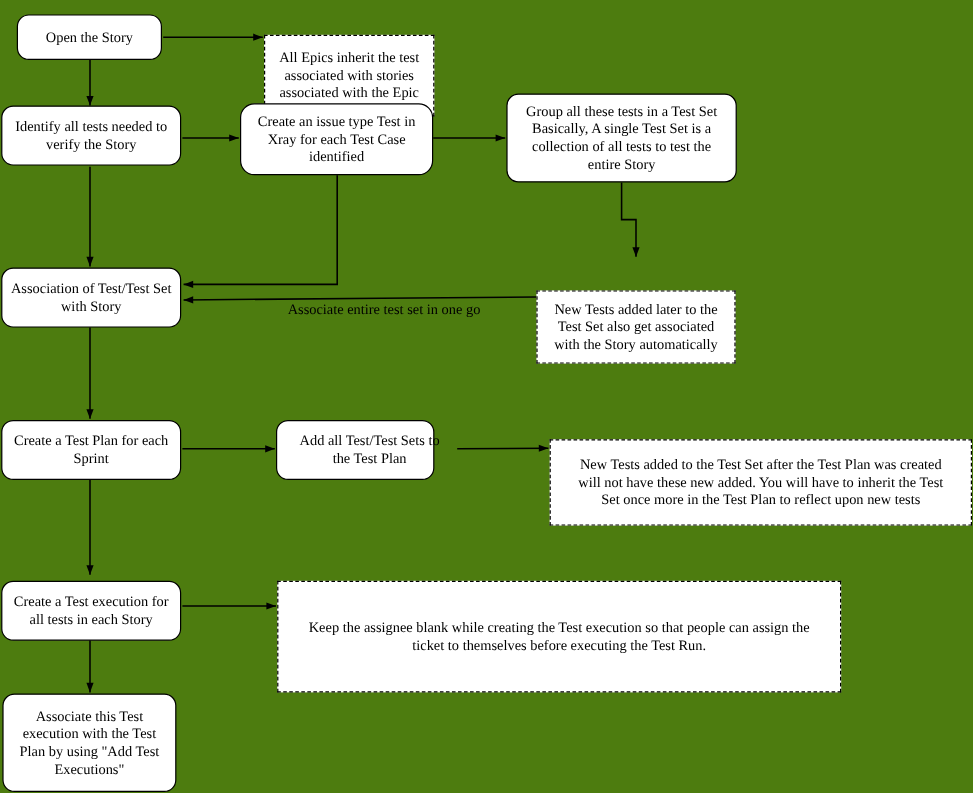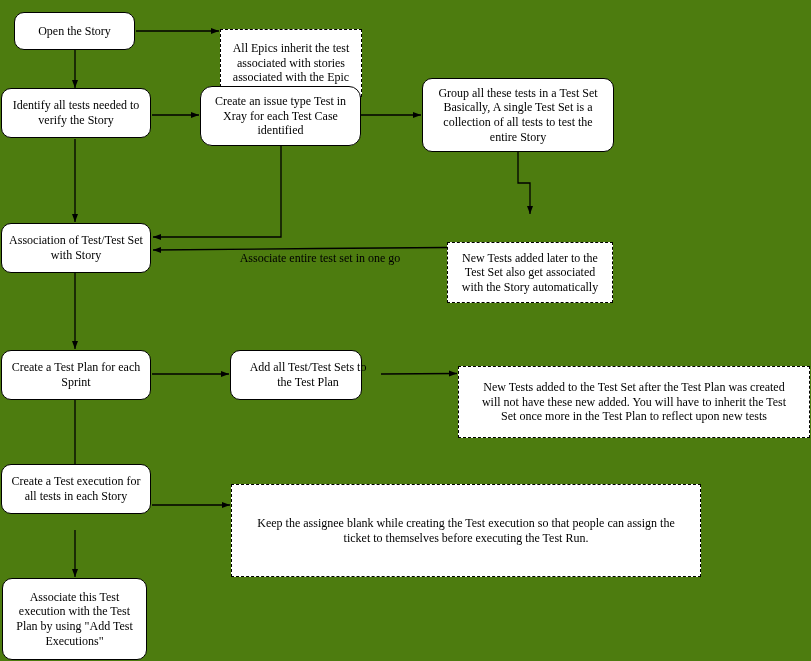--- a/index.html
+++ b/index.html
@@ -103,21 +103,21 @@
   <div class="node rounded" style="left:1px; top:350px; width:150px; height:50px;">Create a Test Plan for each
 Sprint</div>
 
   <div class="node rounded" style="left:230px; top:350px; width:132px; height:50px;padding-left:24px;">Add all Test/Test Sets to
 the Test Plan</div>
 
   <div class="node note" style="left:458px; top:339px; width:352px; height:72px;">New Tests added to the Test Set after the Test Plan was created
 will not have these new added. You will have to inherit the Test
 Set once more in the Test Plan to reflect upon new tests</div>
 
-  <div class="node rounded" style="left:1px; top:464px; width:150px; height:50px;">Create a Test execution for
+  <div class="node rounded" style="left:1px; top:484px; width:150px; height:50px;">Create a Test execution for
 all tests in each Story</div>
 
   <div class="node note" style="left:231px; top:457px; width:470px; height:93px;">Keep the assignee blank while creating the Test execution so that people can assign the
 ticket to themselves before executing the Test Run.</div>
 
   <div class="node rounded" style="left:2px; top:578px; width:145px; height:82px;">Associate this Test
 execution with the Test
 Plan by using "Add Test
 Executions"</div>
 

